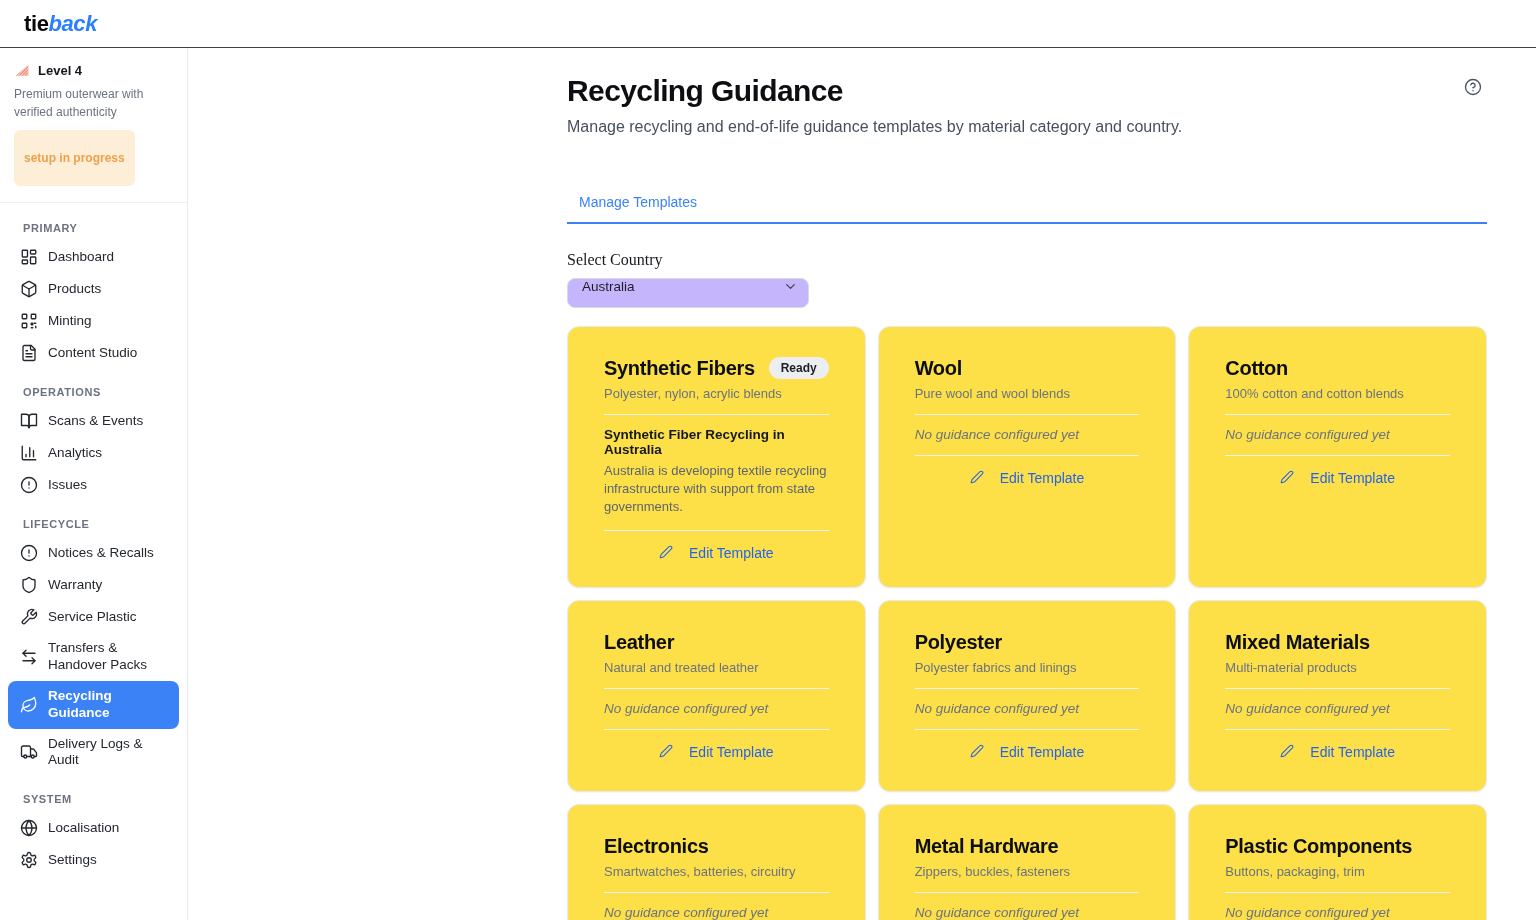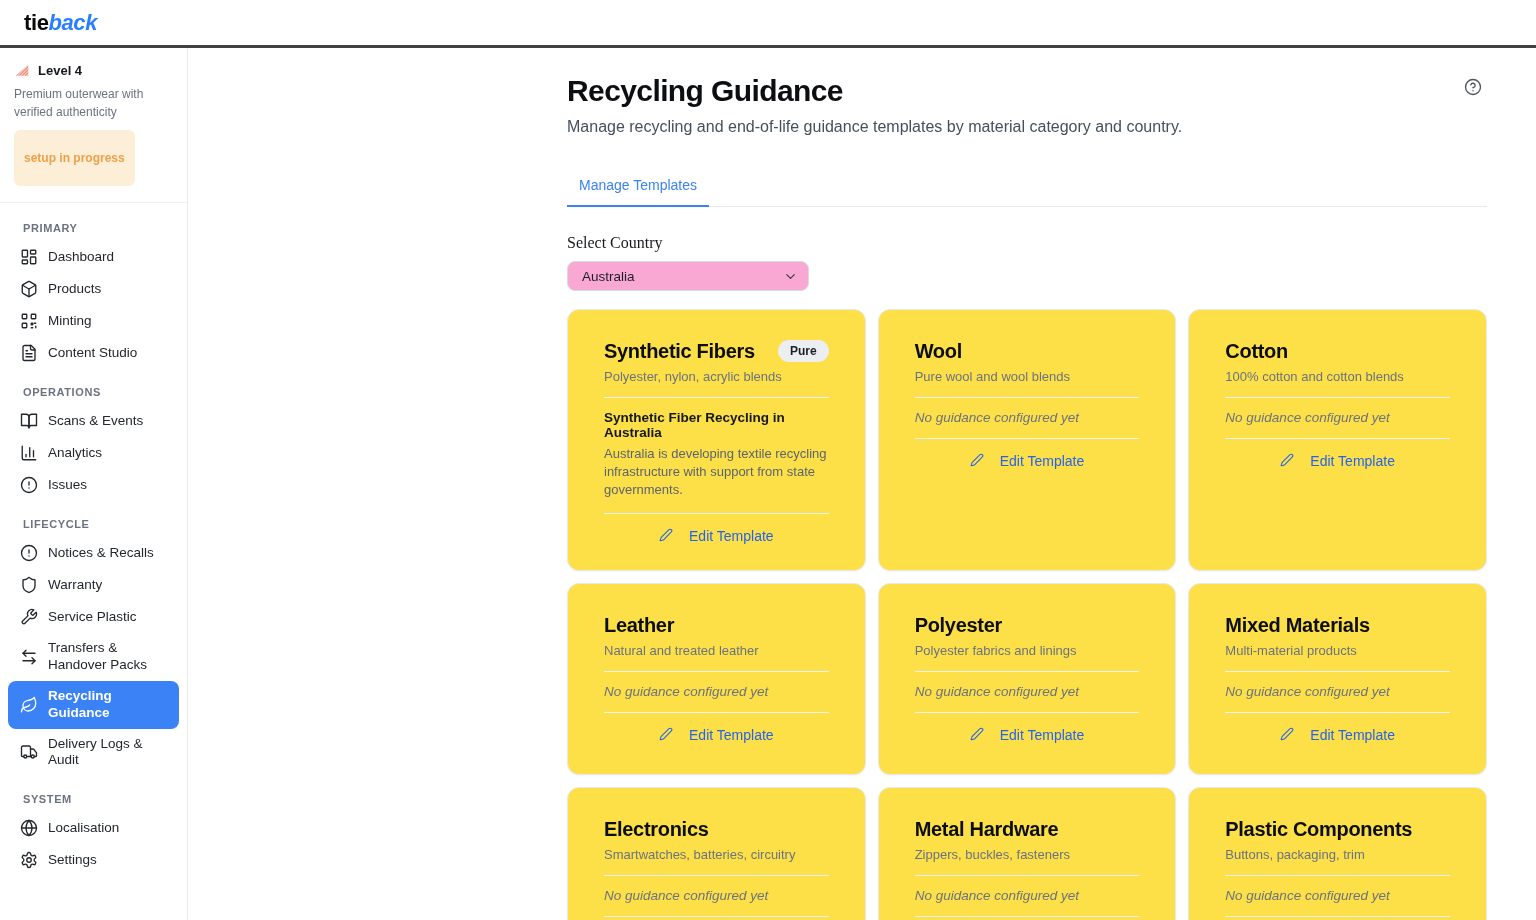--- a/index.html
+++ b/index.html
@@ -2,21 +2,21 @@
 <html style="--accent: #3b82f6; --link: #2563eb; --logo: #2b7fff; --warning-bg: #fdeed8; --warning-text: #eda14a;"><head>
 <meta charset="utf-8">
 <style>
   * { margin:0; padding:0; box-sizing:border-box; }
   html,body { width:1536px; height:920px; overflow:hidden; background:#fff;
     font-family:"Liberation Sans","DejaVu Sans",sans-serif; color:#0d0f12;
     -webkit-font-smoothing:antialiased; }
 
   
   .topbar { height:48px; display:flex; align-items:center; padding:0 24px;
-    border-bottom:3px solid #404040; background:#fff; }
+    border-bottom:1px solid #404040; background:#fff; }
   .logo { font-size:22px; font-weight:800; letter-spacing:-0.4px; cursor:pointer; }
   .logo .tie { color:#0a0a0a; }
   .logo .back { color:var(--logo,#2b7fff); font-style:italic; }
 
   
   .shell { display:flex; height:872px; }
 
   
   .sidebar { width:188px; flex-shrink:0; border-right:1px solid #e7e9ec;
     background:#fff; overflow:hidden; }
@@ -41,29 +41,29 @@
 
   
   .main { flex:1; position:relative; background:#fff; }
   .content { width:920px; margin-left:379px; padding-top:26px; }
   .page-title { font-size:30px; font-weight:800; letter-spacing:-0.6px; color:#0c0e11; }
   .page-subtitle { margin-top:10px; font-size:16px; color:#45505e; }
   .help-btn { position:absolute; top:30px; right:54px; width:18px; height:18px;
     color:#4b5563; cursor:pointer; }
   .help-btn svg { width:18px; height:18px; }
 
-  .tabs { margin-top:33px; display:flex; gap:6px; border-bottom:1px solid #e7e9ec; }
+  .tabs { margin-top:50px; display:flex; gap:6px; border-bottom:1px solid #e7e9ec;flex-direction:column; }
   .tab { padding:8px 12px 12px; font-size:14px; font-weight:500; color:#343c47;
     cursor:pointer; border-bottom:2px solid transparent; margin-bottom:-1px; }
   .tab.active { color:var(--accent,#3b82f6); border-bottom-color:var(--accent,#3b82f6); }
 
   .country { margin-top:27px; }
   .country-label { font-size:16px; font-weight:500; color:#171a1f;font-family:Liberation Serif, serif; }
   .country-select { margin-top:9px; width:242px; height:30px; border:1px solid #d8dbdf;
-    border-radius:8px; background:#f9a8d4; display:flex; align-items:center;
+    border-radius:8px; background:#c4b5fd; display:flex; 
     justify-content:space-between; padding:0 10px 0 14px; font-size:13.5px;
     color:#1b1f25; cursor:pointer; }
   .country-select svg { width:15px; height:15px; color:#3d434b; }
 
   .cards { margin-top:18px; display:grid; grid-template-columns:repeat(3,1fr);
     gap:12px; }
   .card { background:#fde047; border:1px solid #e7e9ec; border-radius:12px;
     padding:30px 36px 24px; min-height:192px;
     box-shadow:0 1px 2px rgba(16,24,40,0.04); }
   .card-head { display:flex; justify-content:space-between; align-items:flex-start; }
@@ -333,21 +333,21 @@
               <path d="m6 9 6 6 6-6"></path>
             </svg>
         </div>
       </div>
 
       <div class="cards">
 
           <div class="card">
             <div class="card-head">
               <div class="card-title">Synthetic Fibers</div>
-              <span class="card-badge">Pure</span>
+              <span class="card-badge">Ready</span>
             </div>
             <div class="card-sub">Polyester, nylon, acrylic blends</div>
             <hr>
             <div>
               <div class="g-title">Synthetic Fiber Recycling in Australia</div>
               <div class="g-body">Australia is developing textile recycling infrastructure with support from state governments.</div>
             </div>
 
             <hr>
             <div class="card-action">

